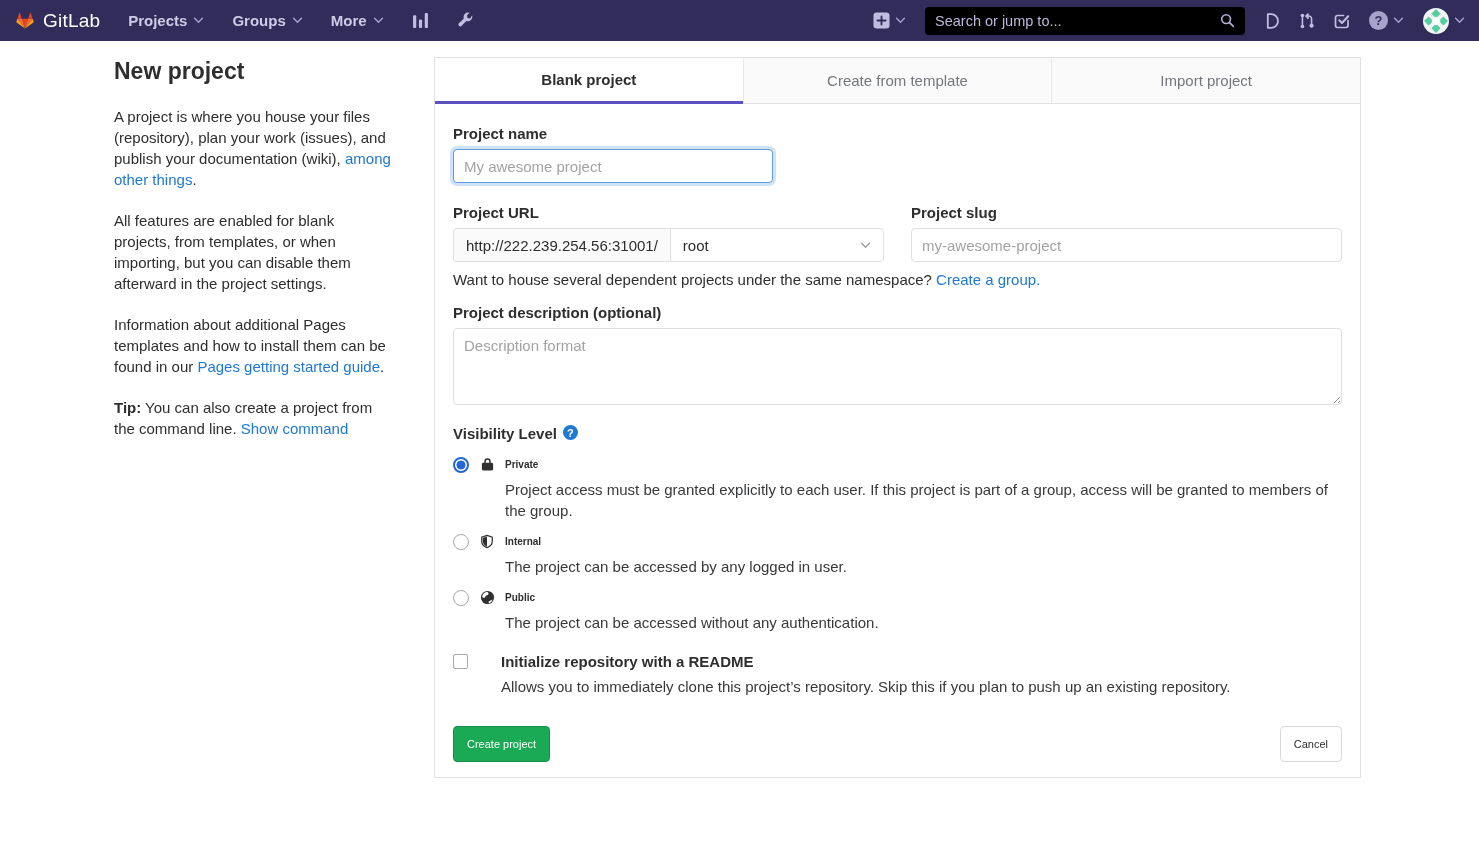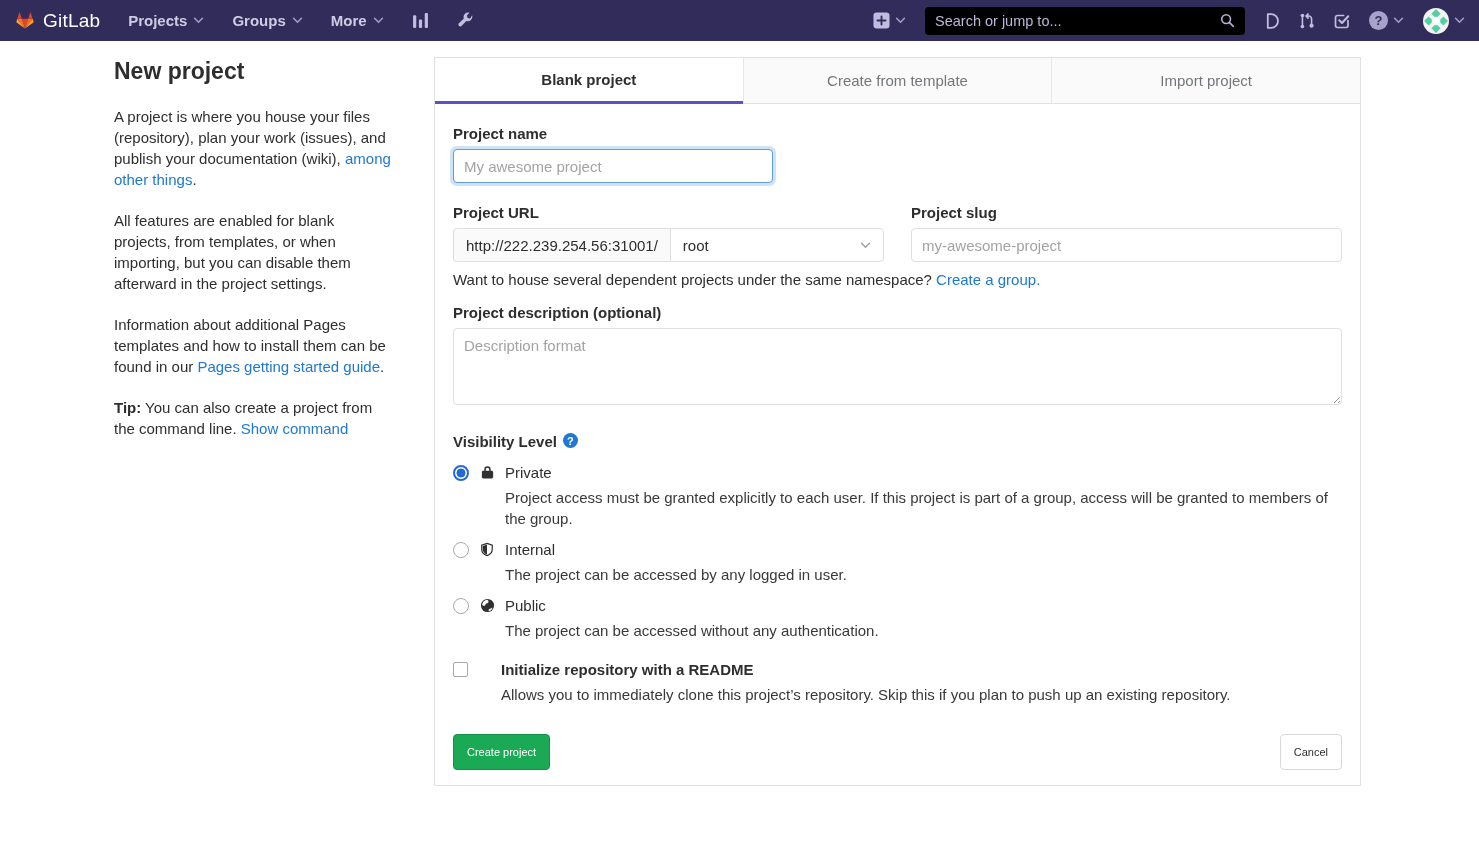--- a/index.html
+++ b/index.html
@@ -46,37 +46,37 @@
   .url-row .col { width: 433px; }
   .url-group { display: flex; }
   .url-prefix { height: 34px; display: flex; align-items: center; padding: 0 12px; background: #fafafa;
     border: 1px solid #dfdfdf; border-right: none; border-radius: 4px 0 0 4px; font-size: 15px; white-space: nowrap; }
   .url-select { flex: 1; height: 34px; background: #fff; border: 1px solid #dfdfdf; border-radius: 0 4px 4px 0;
     display: flex; align-items: center; justify-content: space-between; padding: 0 12px; font-size: 15px; cursor: pointer; }
   .url-select .chev { color: #9d9d9d; }
   .slug-input { width: 100%; }
   .hint { font-size: 15px; margin-bottom: 16px; }
 
-  .textarea-wrap { position: relative; margin-bottom: 28px; }
+  .textarea-wrap { position: relative; margin-bottom: 20px; }
   .textarea-wrap textarea { display: block; width: 100%; height: 77px; border: 1px solid #dfdfdf; border-radius: 4px;
     padding: 8px 10px; font-size: 15px; font-family: "Liberation Sans", sans-serif; resize: none; outline: none; }
   .resize-handle { position: absolute; right: 2px; bottom: 2px; width: 9px; height: 9px; cursor: nwse-resize;
     background: repeating-linear-gradient(135deg, transparent 0 2px, #9a9a9a 2px 3px); clip-path: polygon(100% 0, 100% 100%, 0 100%); }
 
   .vis-label-row { display: flex; align-items: flex-start; gap: 6px; margin-bottom: 13px; margin-top: 20px; }
   .vis-label-row .form-label { margin-bottom: 0; }
   .q-circle { width: 15px; height: 15px; border-radius: 50%; background: #1f78d1; color: #fff; font-size: 11px;
     font-weight: 700; display: flex; align-items: center; justify-content: center; cursor: pointer; }
 
   .option { display: flex; align-items: flex-start; margin-bottom: 11px; }
   .radio { appearance: none; -webkit-appearance: none; width: 16px; height: 16px; border: 1px solid #a8a8a8;
     border-radius: 50%; background: #fff; margin: 2px 0 0; flex-shrink: 0; cursor: pointer; }
   .radio:checked { border: 2px solid #2467d6; background: radial-gradient(circle, #2467d6 0 4.2px, transparent 4.8px); }
   .opt-icon { width: 16px; display: flex; justify-content: center; margin: 2px 10px 0 10px; flex-shrink: 0; }
-  .opt-name { font-size: 15px; line-height: 20px; }
+  .opt-name { font-size: 10px; line-height: 20px; font-weight: bold; }
   .opt-desc { font-size: 15px; line-height: 21px; color: #38393b; margin-top: 4px; max-width: 836px; }
 
   .readme-row { display: flex; align-items: flex-start; margin: 19px 0 0; gap: 28px; }
   .checkbox { appearance: none; -webkit-appearance: none; width: 15px; height: 15px; border: 1px solid #a8a8a8;
     border-radius: 2px; background: #fff; margin: 2px 0 0; flex-shrink: 0; cursor: pointer; }
   .readme-body { margin-left: 5px; }
   .readme-label { font-size: 15px; font-weight: 700; line-height: 20px; }
 
   .actions { display: flex; justify-content: space-between; align-items: center; margin-top: 29px; }
   .btn { font-size: 11px; font-family: "Liberation Sans", sans-serif; border-radius: 4px; height: 36px; padding: 2px 13px; cursor: pointer; }

